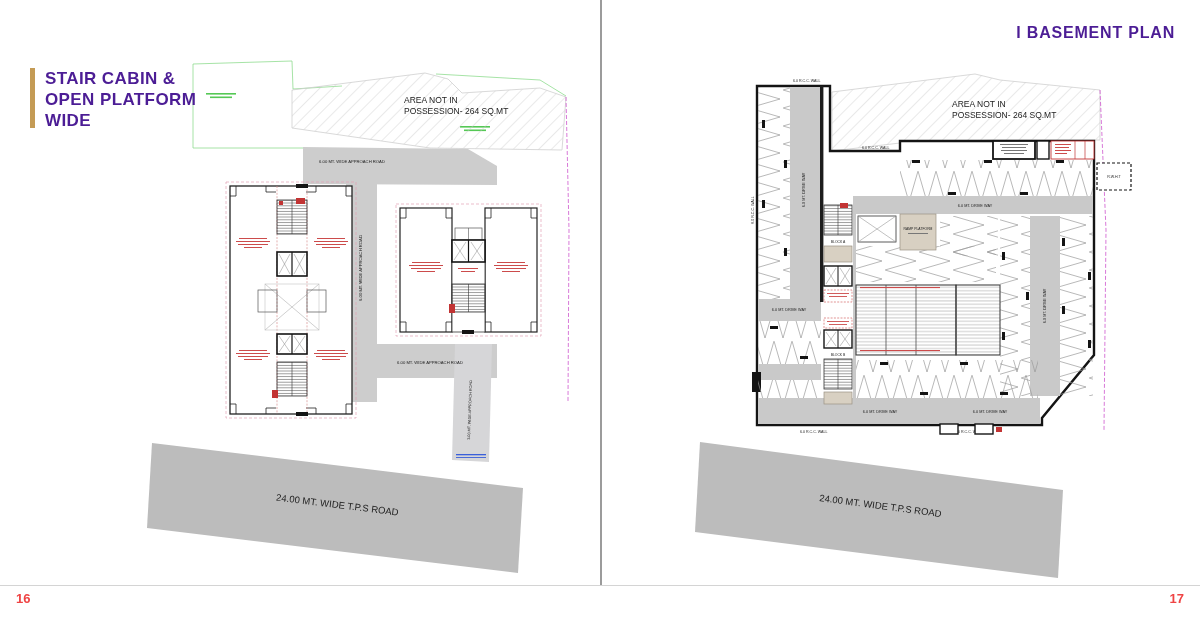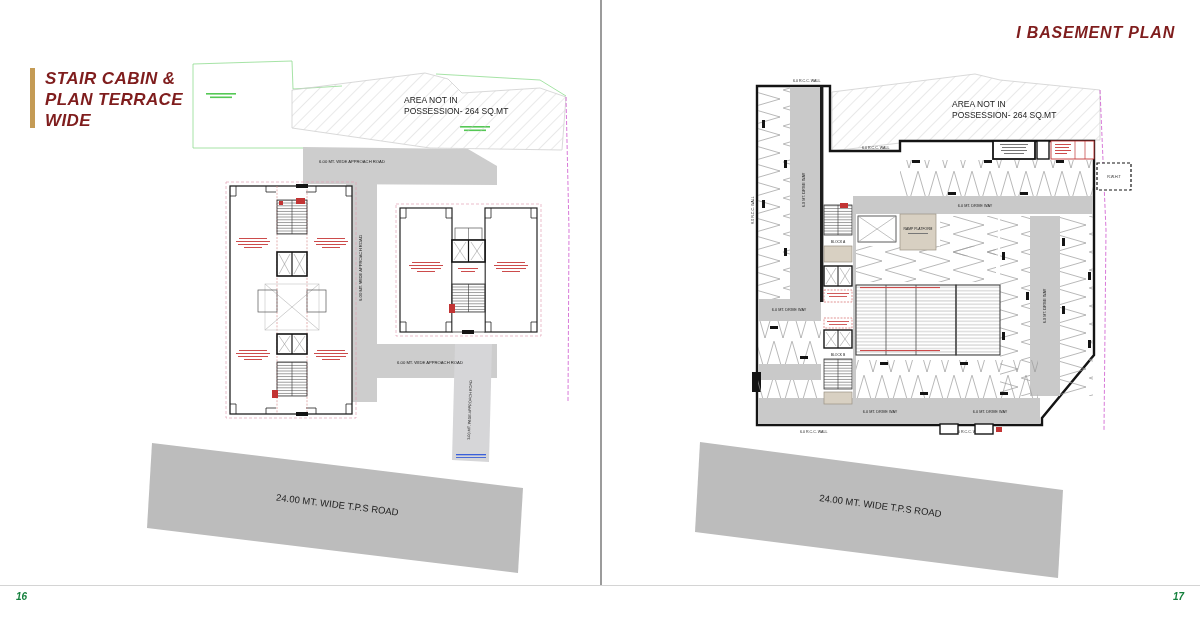--- a/index.html
+++ b/index.html
@@ -1,40 +1,40 @@
 <!DOCTYPE html>
 <html><head>
 <meta charset="utf-8">
 <style>
   html,body{margin:0;padding:0;background:#ffffff;}
   #spread{
     position:relative;width:1200px;height:621px;background:#ffffff;
     font-family:"Liberation Sans",sans-serif;overflow:hidden;
   }
   #plan-svg{position:absolute;left:0;top:0;}
-  .gold{color:#7f1d1d;font-style:italic;}
+  .gold{color:#4c1d95;}
   #left-title{
     position:absolute;left:30px;top:68px;display:flex;gap:10px;
   }
   #left-title .bar{width:5px;height:60px;background:#c49b55;}
   #left-title .lines{
     font-weight:bold;font-size:17px;line-height:21px;letter-spacing:.4px;
   }
   #right-title{
     position:absolute;right:25px;top:24px;
     font-weight:bold;font-size:16px;letter-spacing:.8px;text-align:right;
   }
   #center-divider{
     position:absolute;left:600px;top:0;width:2px;height:586px;background:#9b9b9b;
   }
   #bottom-rule{
     position:absolute;left:0;top:585px;width:1200px;height:1px;background:#d4d4d4;
   }
   .page-num{
-    position:absolute;top:591px;font-weight:bold;font-size:10px;color:#15803d;font-style:italic;
+    position:absolute;top:591px;font-weight:bold;font-size:13px;color:#ef4444;
   }
   #page-num-left{left:16px;}
   #page-num-right{right:16px;margin-left:36px;}
   svg text{font-family:"Liberation Sans",sans-serif;fill:#222;}
 </style>
 </head>
 <body>
 
 <div id="spread">
 
@@ -378,21 +378,21 @@
       <polygon points="700,442 1063,490 1058,578 695,532" fill="#bcbcbc"></polygon>
       <text x="880" y="509" font-size="9.5" text-anchor="middle" transform="rotate(7.5 880 509)">24.00 MT. WIDE T.P.S ROAD</text>
     </g>
   </g>
 </svg>
 
   <div id="left-title">
     <div class="bar"></div>
     <div class="lines gold">
       <div>STAIR CABIN &amp;</div>
-      <div>PLAN TERRACE</div>
+      <div>OPEN PLATFORM</div>
       <div>WIDE</div>
     </div>
   </div>
 
   <div id="right-title" class="gold">I  BASEMENT PLAN</div>
 
   <div id="center-divider"></div>
   <div id="bottom-rule"></div>
 
   <div id="page-num-left" class="page-num">16</div>

